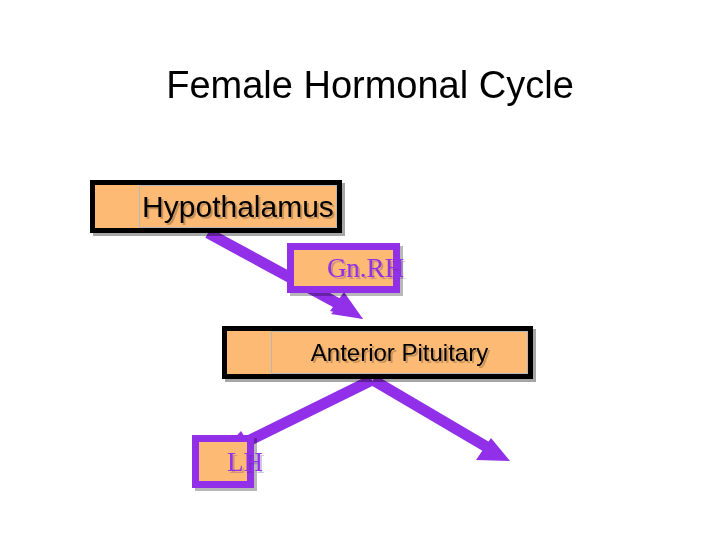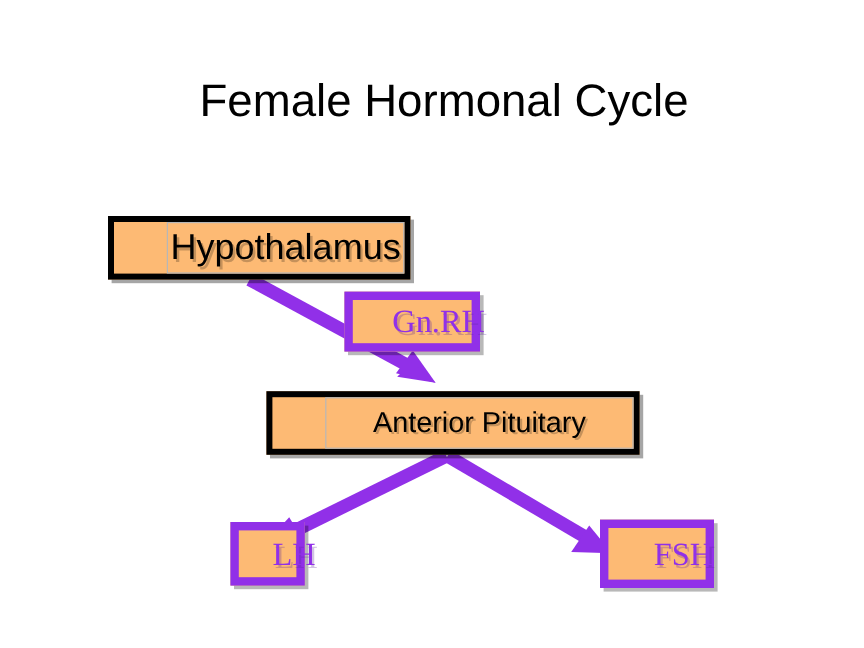--- a/index.html
+++ b/index.html
@@ -167,19 +167,14 @@
       <span class="label">Anterior Pituitary</span>
     </div>
   </div>
 
   <div class="node purple" id="node-lh">
     <div class="inner">
       <span class="label">LH</span>
     </div>
   </div>
 
-  <div class="node purple" id="node-fsh">
-    <div class="inner">
-      <span class="label">FSH</span>
-    </div>
-  </div>
 
 </div>
 
 </body></html>

